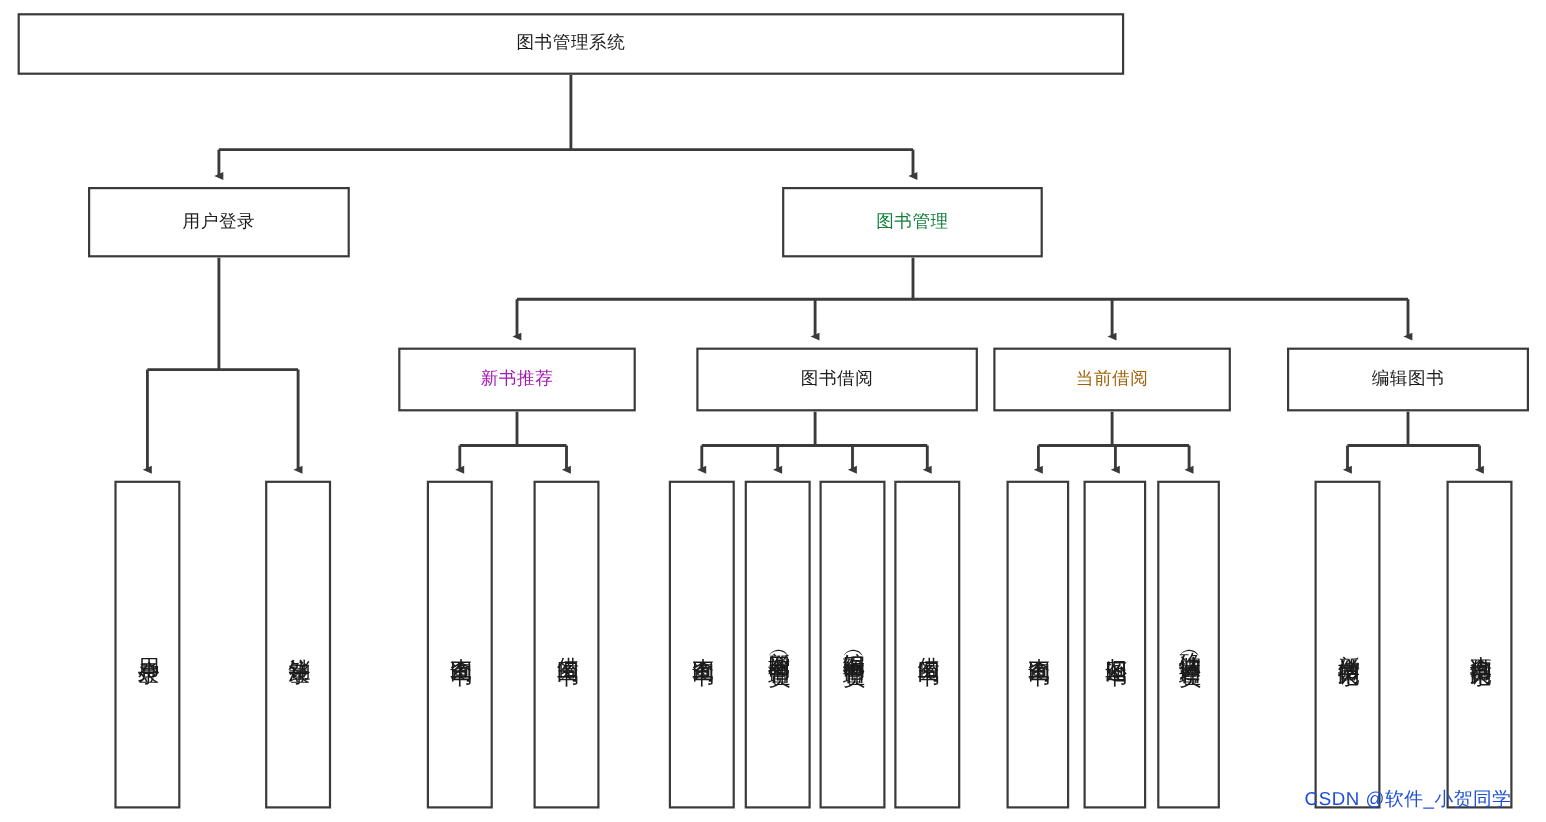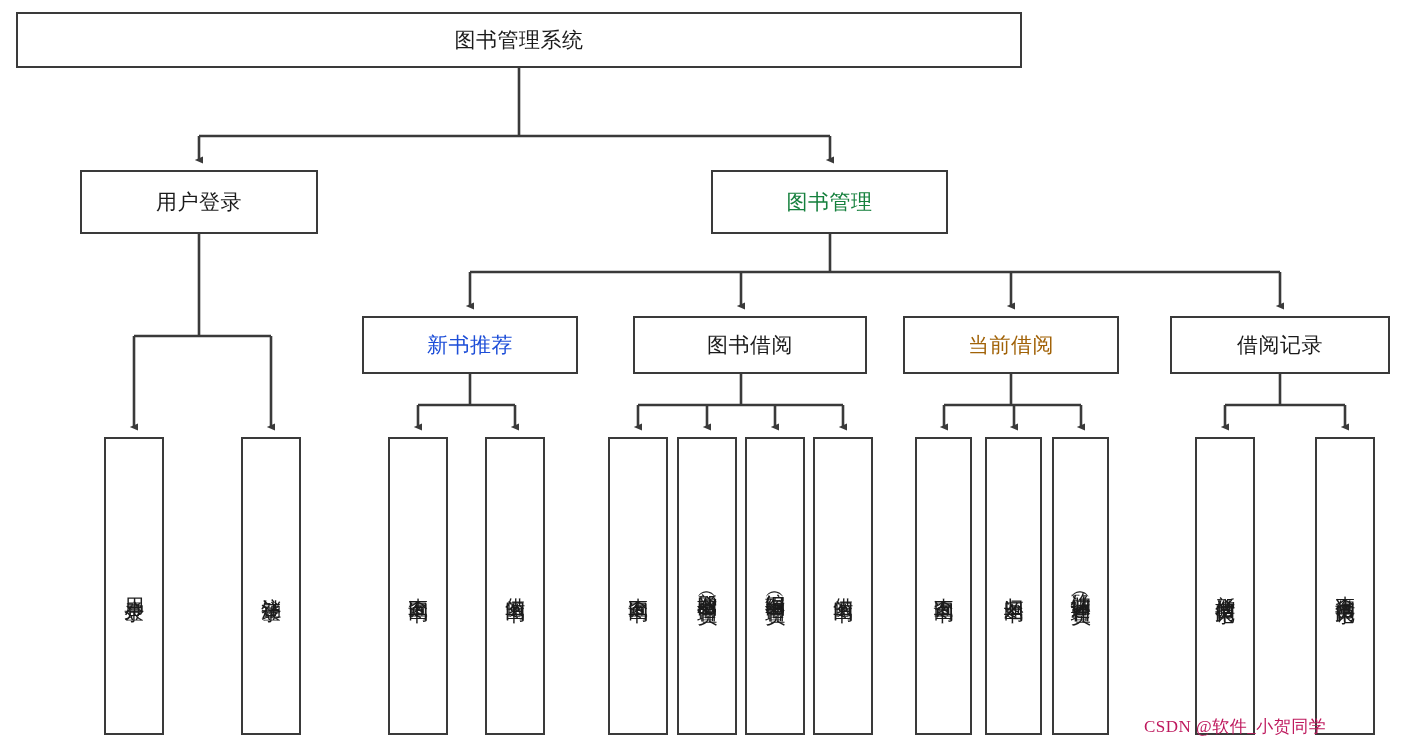--- a/index.html
+++ b/index.html
@@ -36,21 +36,21 @@
     color: #1b1b1b;
     line-height: 1.18;
     text-align: center;
   }
   .node-label {
     display: block;
     white-space: pre-line;
   }
   .node.horizontal .node-label {
     writing-mode: horizontal-tb;
-    font-size: 21px;
+    font-size: 16px;
     letter-spacing: 0.5px;
   }
   .node.vertical {
     align-items: center;
     justify-content: center;
   }
   .node.vertical .node-label {
     writing-mode: vertical-rl;
     text-orientation: upright;
     font-size: 20px;
@@ -108,31 +108,31 @@
   <div id="node-layer">
       <div class="node horizontal" style="left: 16px; top: 12px; width: 1006px; height: 56px; border-color: rgb(58, 58, 58); color: rgb(27, 27, 27);">
         <span class="node-label">图书管理系统</span>
       </div>
       <div class="node horizontal" style="left: 80px; top: 170px; width: 238px; height: 64px; border-color: rgb(58, 58, 58); color: rgb(27, 27, 27);">
         <span class="node-label">用户登录</span>
       </div>
       <div class="node horizontal" style="left: 711px; top: 170px; width: 237px; height: 64px; border-color: rgb(58, 58, 58); color: #15803d;">
         <span class="node-label">图书管理</span>
       </div>
-      <div class="node horizontal" style="left: 362px; top: 316px; width: 216px; height: 58px; border-color: rgb(58, 58, 58); color: #1d4ed8;">
+      <div class="node horizontal" style="left: 362px; top: 316px; width: 216px; height: 58px; border-color: rgb(58, 58, 58); color: #a21caf;">
         <span class="node-label">新书推荐</span>
       </div>
-      <div class="node horizontal" style="left: 633px; top: 316px; width: 234px; height: 58px; border-color: rgb(58, 58, 58); color: rgb(27, 27, 27); align-items: center;">
+      <div class="node horizontal" style="left: 633px; top: 316px; width: 256px; height: 58px; border-color: rgb(58, 58, 58); color: rgb(27, 27, 27); align-items: center;">
         <span class="node-label">图书借阅</span>
       </div>
       <div class="node horizontal" style="left: 903px; top: 316px; width: 216px; height: 58px; border-color: rgb(58, 58, 58); color: #a16207;">
         <span class="node-label">当前借阅</span>
       </div>
       <div class="node horizontal" style="left: 1170px; top: 316px; width: 220px; height: 58px; border-color: rgb(58, 58, 58); color: rgb(27, 27, 27);">
-        <span class="node-label">借阅记录</span>
+        <span class="node-label">编辑图书</span>
       </div>
       <div class="node vertical" style="left: 104px; top: 437px; width: 60px; height: 298px; border-color: rgb(58, 58, 58); color: rgb(27, 27, 27);">
         <span class="node-label">用户登录</span>
       </div>
       <div class="node vertical" style="left: 241px; top: 437px; width: 60px; height: 298px; border-color: rgb(58, 58, 58); color: rgb(27, 27, 27);">
         <span class="node-label">注销登录</span>
       </div>
       <div class="node vertical" style="left: 388px; top: 437px; width: 60px; height: 298px; border-color: rgb(58, 58, 58); color: rgb(27, 27, 27);">
         <span class="node-label">查询图书</span>
       </div>
@@ -160,14 +160,14 @@
       <div class="node vertical" style="left: 1052px; top: 437px; width: 57px; height: 298px; border-color: rgb(58, 58, 58); color: rgb(27, 27, 27);">
         <span class="node-label">确认归还（管理员）</span>
       </div>
       <div class="node vertical" style="left: 1195px; top: 437px; width: 60px; height: 298px; border-color: rgb(58, 58, 58); color: rgb(27, 27, 27);">
         <span class="node-label">新增借阅记录</span>
       </div>
       <div class="node vertical" style="left: 1315px; top: 437px; width: 60px; height: 298px; border-color: rgb(58, 58, 58); color: rgb(27, 27, 27);">
         <span class="node-label">查询借阅记录</span>
       </div>
     </div>
-  <div class="watermark" style="left: 1144px; top: 715px; color: #be185d; font-family: Liberation Serif, serif;">CSDN @软件_小贺同学</div>
+  <div class="watermark" style="left: 1186px; top: 715px; color: #1d4ed8;">CSDN @软件_小贺同学</div>
 </div>
 
 </body></html>

